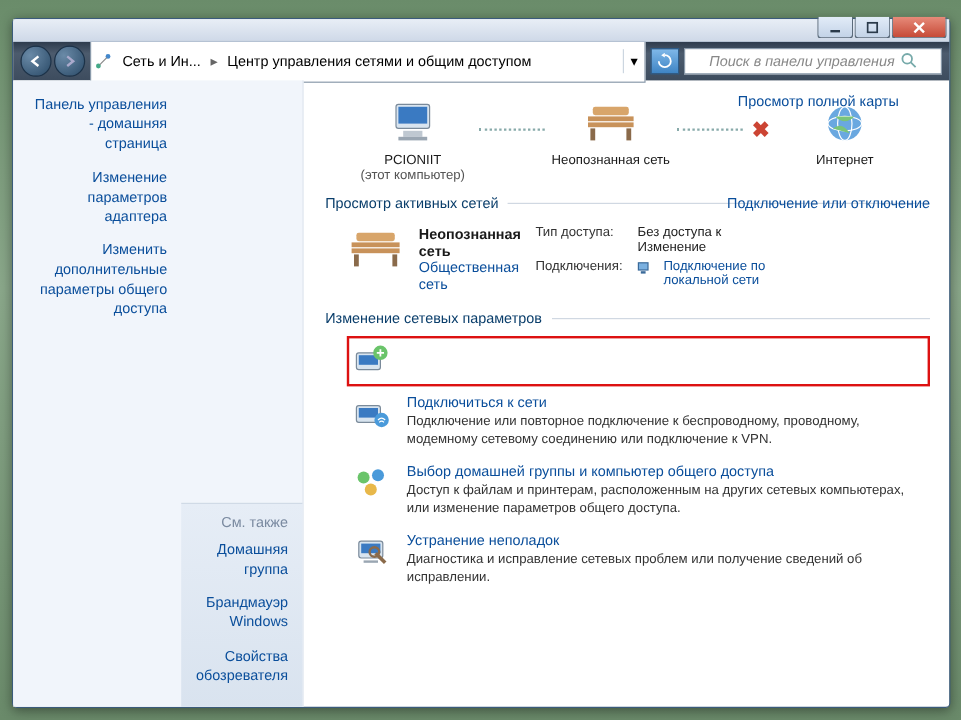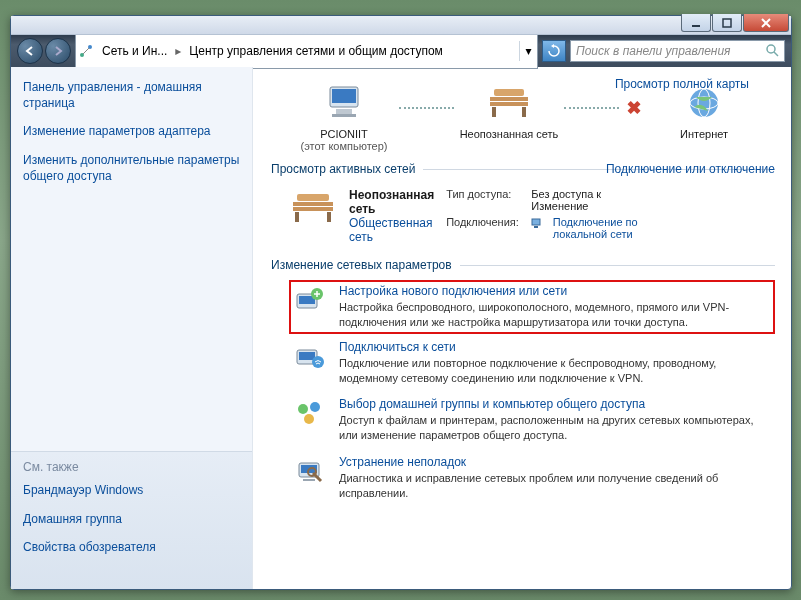--- a/index.html
+++ b/index.html
@@ -15,27 +15,27 @@
   
   .addrbar { height: 32px; background: linear-gradient(#2e3c4d,#4c5b6d 30%,#3d4c5e); display:flex; align-items:center; padding: 0 6px; gap:4px; }
   .navbtns { display:flex; gap:2px; }
   .navbtn { width:26px; height:26px; border-radius:50%; background: radial-gradient(circle at 30% 30%, #6a8aa7, #2a4a67); border:1px solid #1c3248; display:flex; align-items:center; justify-content:center; color:#dfe8f0; }
   .crumb { flex:1; height:35px; background:#fff; border:1px solid #8a9aaa; display:flex; align-items:center; font-size:12px; }
   .crumb .ci { width:20px; display:flex; align-items:center; justify-content:center; }
   .crumb .seg { padding:0 6px; color:#000; }
   .crumb .chev { color:#666; padding:0 2px; }
   .crumb .dropbtn { width:18px; height:20px; border-left:1px solid #ccd6e0; display:flex; align-items:center; justify-content:center; }
   .refbtn { width:24px; height:22px; background: linear-gradient(#7fb8e9,#3e84c4); border:1px solid #2d5c89; display:flex; align-items:center; justify-content:center; }
-  .searchbox { width:215px; height:22px; background:#fff; border:1px solid #8a9aaa; display:flex; align-items:center; padding:0 5px; color:#888; font-style:italic; gap:4px; }
+  .searchbox { width:215px; height:22px; background:#fff; border:1px solid #8a9aaa; display:flex; align-items:center; padding:0 20px; color:#888; font-style:italic; gap:4px; }
   
   .work { flex:1; display:flex; min-height:0; }
-  .sidebar { width:242px; background:#f1f5fb; border-right:1px solid #dfe6ee; display:flex; flex-direction:column; }
+  .sidebar { width:242px; background:#f1f5fb; border-right:1px solid #dfe6ee; display:flex; flex-direction:row;text-align:right; }
   .side-top { padding:12px 12px 0 12px; }
   .side-top .lnk, .side-bot .lnk { color:#0a4e9b; cursor:pointer; display:block; margin-bottom:12px; line-height:1.35; }
-  .side-bot { margin-top:auto; padding:8px 12px 22px; background: linear-gradient(#e6edf6,#d9e3ef); border-top:1px solid #d0dae6; }
+  .side-bot { margin-top:auto; padding:8px 12px 6px; background: linear-gradient(#e6edf6,#d9e3ef); border-top:1px solid #d0dae6; }
   .side-bot .hdr { color:#7a8aa0; margin-bottom:8px; }
   .main { flex:1; padding:10px 16px 10px 18px; overflow:auto; color:#1a1a1a; }
   .main h1 { font-size:15px; color:#0a3e6b; font-weight:400; margin-bottom:6px; }
   .netmap { display:flex; align-items:flex-start; gap:0; margin:6px 0 2px 18px; }
   .maplink { position:absolute; right:26px; color:#0a4e9b; cursor:pointer; }
   .node { text-align:center; width:110px; }
   .node .lbl { font-size:11px; margin-top:2px; }
   .node .sub { font-size:11px; color:#555; }
   .conn { width:55px; height:1px; border-top:2px dotted #8aa; margin-top:24px; }
   .redx { color:#c43; font-weight:bold; font-size:18px; margin-top:14px; width:30px; text-align:center; }
@@ -126,22 +126,22 @@
 
   <div class="work">
     <div class="sidebar">
       <div class="side-top">
         <a class="lnk">Панель управления - домашняя страница</a>
         <a class="lnk">Изменение параметров адаптера</a>
         <a class="lnk">Изменить дополнительные параметры общего доступа</a>
       </div>
       <div class="side-bot">
         <div class="hdr">См. также</div>
+        <a class="lnk">Домашняя группа</a>
         <a class="lnk">Брандмауэр Windows</a>
-        <a class="lnk">Домашняя группа</a>
         <a class="lnk">Свойства обозревателя</a>
       </div>
     </div>
 
     <div class="main">
       <div style="position:relative; height:0;">
           <a class="maplink">Просмотр полной карты</a>
         </div>
 
       <div class="netmap">
@@ -221,24 +221,20 @@
       <div class="tasks">
         <div class="task hl">
           <div class="ic">
               <svg width="34" height="34">
                 <rect x="4" y="10" width="20" height="14" rx="2" fill="#d8e4ef" stroke="#7a8a9a"></rect>
                 <rect x="6" y="12" width="16" height="8" fill="#3a7ac2"></rect>
                 <circle cx="24" cy="10" r="6" fill="#6ac46a"></circle>
                 <path d="M21 10 L27 10 M24 7 L24 13" stroke="#fff" stroke-width="1.5"></path>
               </svg>
             </div>
-          <div>
-            <div class="tl">Настройка нового подключения или сети</div>
-            <div class="td">Настройка беспроводного, широкополосного, модемного, прямого или VPN-подключения или же настройка маршрутизатора или точки доступа.</div>
-          </div>
         </div>
         <div class="task">
           <div class="ic">
               <svg width="34" height="34">
                 <rect x="4" y="10" width="20" height="14" rx="2" fill="#d8e4ef" stroke="#7a8a9a"></rect>
                 <rect x="6" y="12" width="16" height="8" fill="#3a7ac2"></rect>
                 <circle cx="25" cy="22" r="6" fill="#4a9ada"></circle>
                 <path d="M22 22 Q25 19 28 22 M23 24 Q25 22 27 24" stroke="#fff" fill="none"></path>
               </svg>
             </div>

